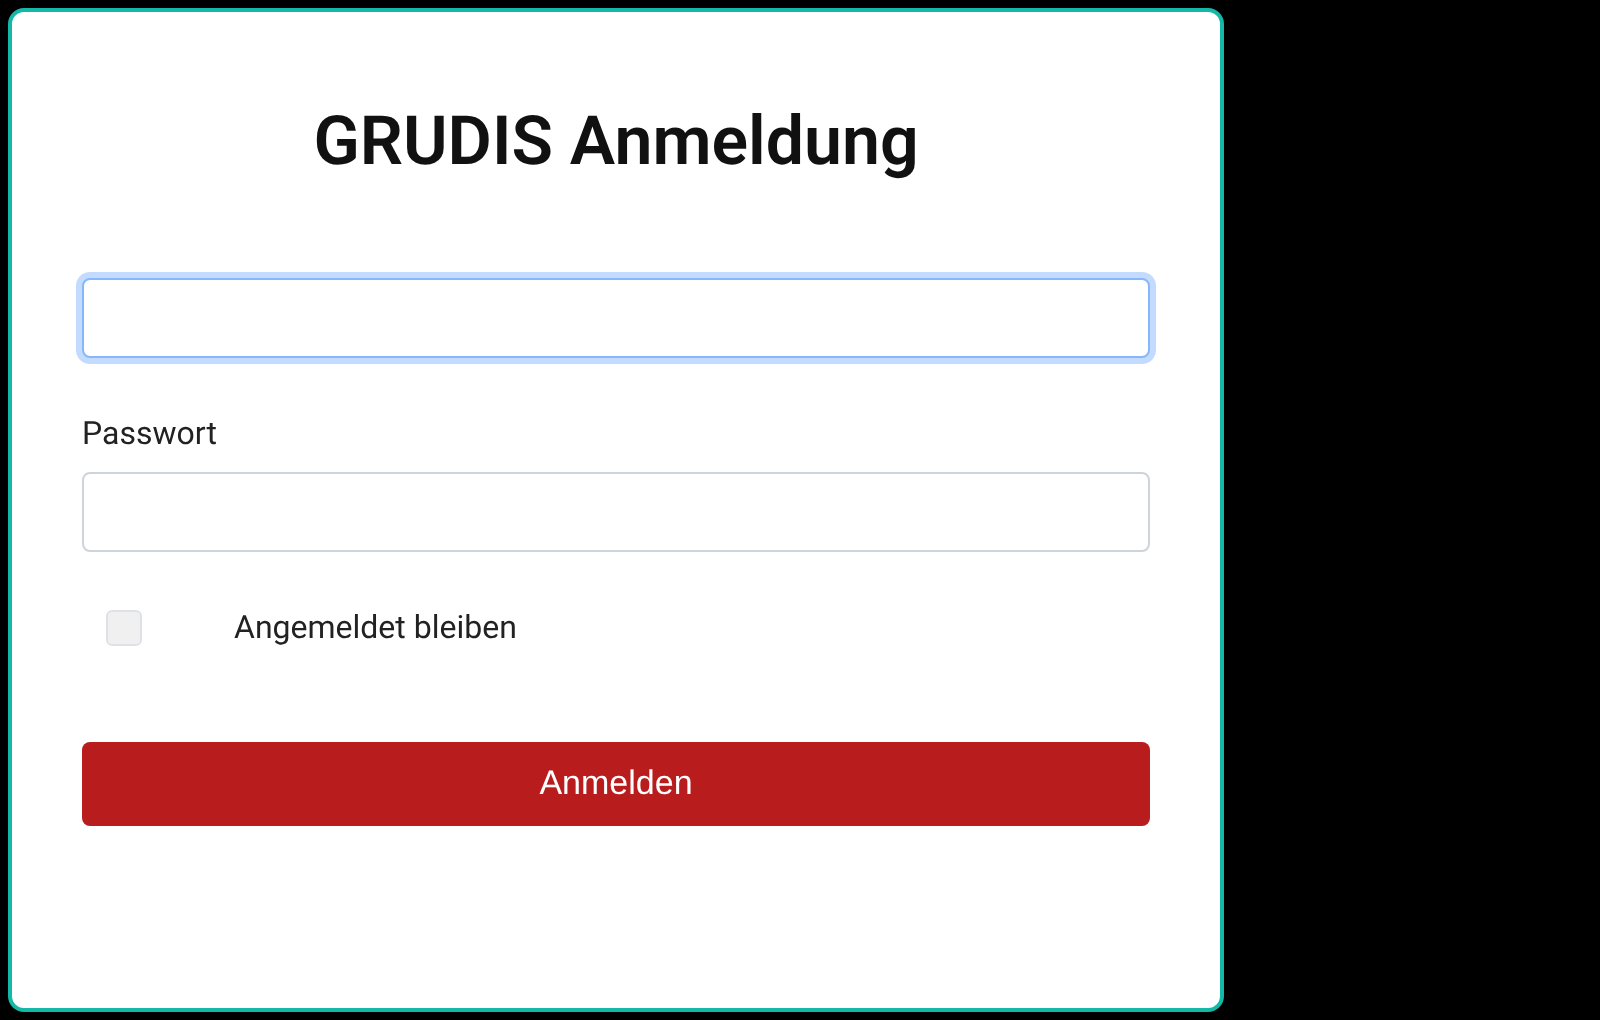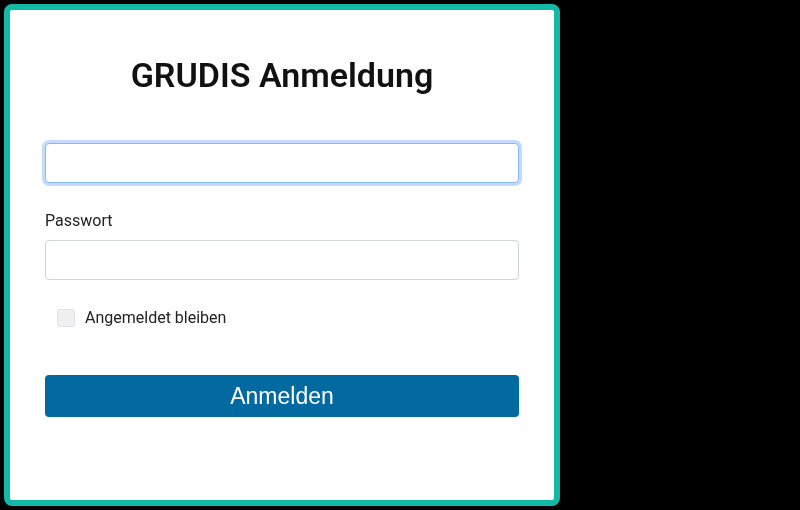--- a/index.html
+++ b/index.html
@@ -9,24 +9,24 @@
     }
     body {
       font-family: -apple-system, BlinkMacSystemFont, "Segoe UI", Roboto, Helvetica, Arial, sans-serif;
       background: #000;
       width: 800px;
       height: 510px;
       overflow: hidden;
     }
     .panel {
       background: #fff;
-      width: 556px;
+      width: 608px;
       height: 502px;
       border-radius: 8px;
-      border: 6px solid #14b8a6;
+      border: 2px solid #14b8a6;
       padding: 35px 35px 35px 35px;
       position: relative;
       margin-top: 4px;
       margin-left: 4px;
     }
     .title {
       text-align: center;
       font-size: 34px;
       font-weight: 650;
       color: #111;
@@ -68,29 +68,30 @@
       border: 1px solid #dee2e6;
       border-radius: 3px;
       background: #f0f0f0;
       margin-right: 10px;
       cursor: pointer;
     }
     .checkbox-label {
       font-size: 16px;
       color: #222;
       cursor: pointer;
+      margin-left: 36px;
     }
     .submit-btn {
       width: 100%;
       height: 42px;
-      background: #0369a1;
+      background: #b91c1c;
       color: #fff;
       border: none;
       border-radius: 4px;
-      font-size: 23px;
+      font-size: 17px;
       font-weight: 500;
       cursor: pointer;
     }
   </style>
 </head>
 <body>
 
 <div class="panel">
   <h1 class="title">GRUDIS Anmeldung</h1>
 

